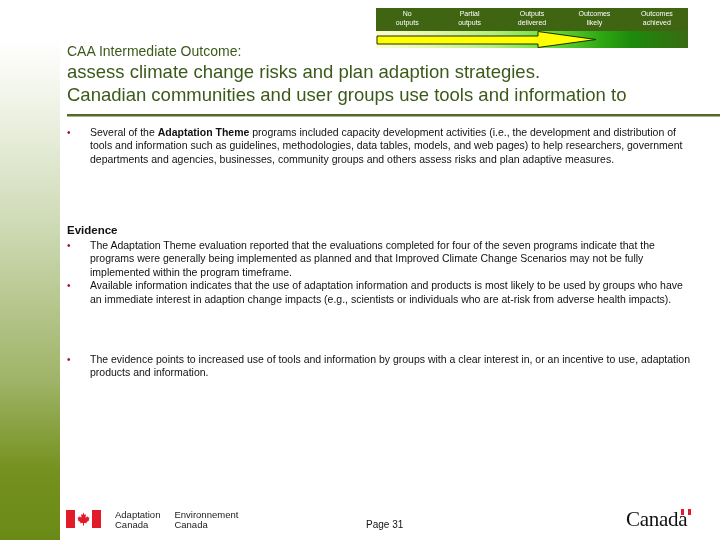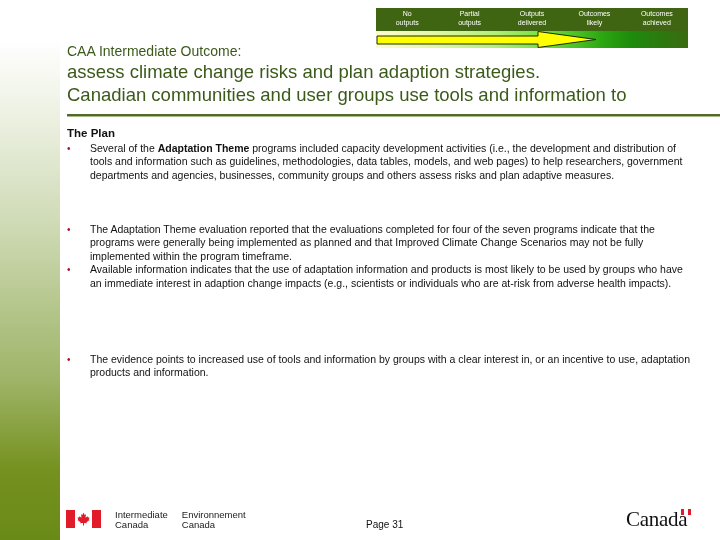--- a/index.html
+++ b/index.html
@@ -107,28 +107,28 @@
 </div>
 
 <div class="subtitle">CAA Intermediate Outcome:</div>
 <div class="title">
   <div>assess climate change risks and plan adaption strategies.</div>
   <div>Canadian communities and user groups use tools and information to</div>
 </div>
 <div class="rule"></div>
 
 <div class="section s1">
-  <div class="section-heading">The Plan</div>
   <div class="bullet">
     <span class="bullet-dot">•</span>
     <span>Several of the </span><b>Adaptation Theme</b><span> programs included capacity development activities (i.e., the development and distribution of tools and information such as guidelines, methodologies, data tables, models, and web pages) to help researchers, government departments and agencies, businesses, community groups and others assess risks and plan adaptive measures.</span>
   </div>
 </div>
 
 <div class="section s2">
+  <div class="section-heading">Evidence</div>
   <div class="bullet">
     <span class="bullet-dot">•</span>
     <span>The Adaptation Theme evaluation reported that the evaluations completed for four of the seven programs indicate that the programs were generally being implemented as planned and that Improved Climate Change Scenarios may not be fully implemented within the program timeframe.</span>
   </div>
   <div class="bullet">
     <span class="bullet-dot">•</span>
     <span>Available information indicates that the use of adaptation information and products is most likely to be used by groups who have an immediate interest in adaption change impacts (e.g., scientists or individuals who are at-risk from adverse health impacts).</span>
   </div>
 </div>
 
@@ -143,21 +143,21 @@
   <div class="flag">
     <div class="bar"></div>
     <div class="mid">
       <svg width="13" height="14" viewBox="0 0 13 14">
         <polygon points="6.5,0.5 7.6,3 9,2.2 8.5,5.8 10.5,4.3 11,5.5 12.5,5.3 11.8,7.4 12.5,8 9.5,10.3 9.8,11.3 7,10.9 7,13.5 6,13.5 6,10.9 3.2,11.3 3.5,10.3 0.5,8 1.2,7.4 0.5,5.3 2,5.5 2.5,4.3 4.5,5.8 4,2.2 5.4,3" fill="#e21b2a"></polygon>
       </svg>
     </div>
     <div class="bar"></div>
   </div>
   <div class="dept">
-    <div>Intermediate</div>
+    <div>Adaptation</div>
     <div>Canada</div>
   </div>
   <div class="dept dept2">
     <div>Environnement</div>
     <div>Canada</div>
   </div>
 </div>
 
 <div class="page-num">Page 31</div>
 

